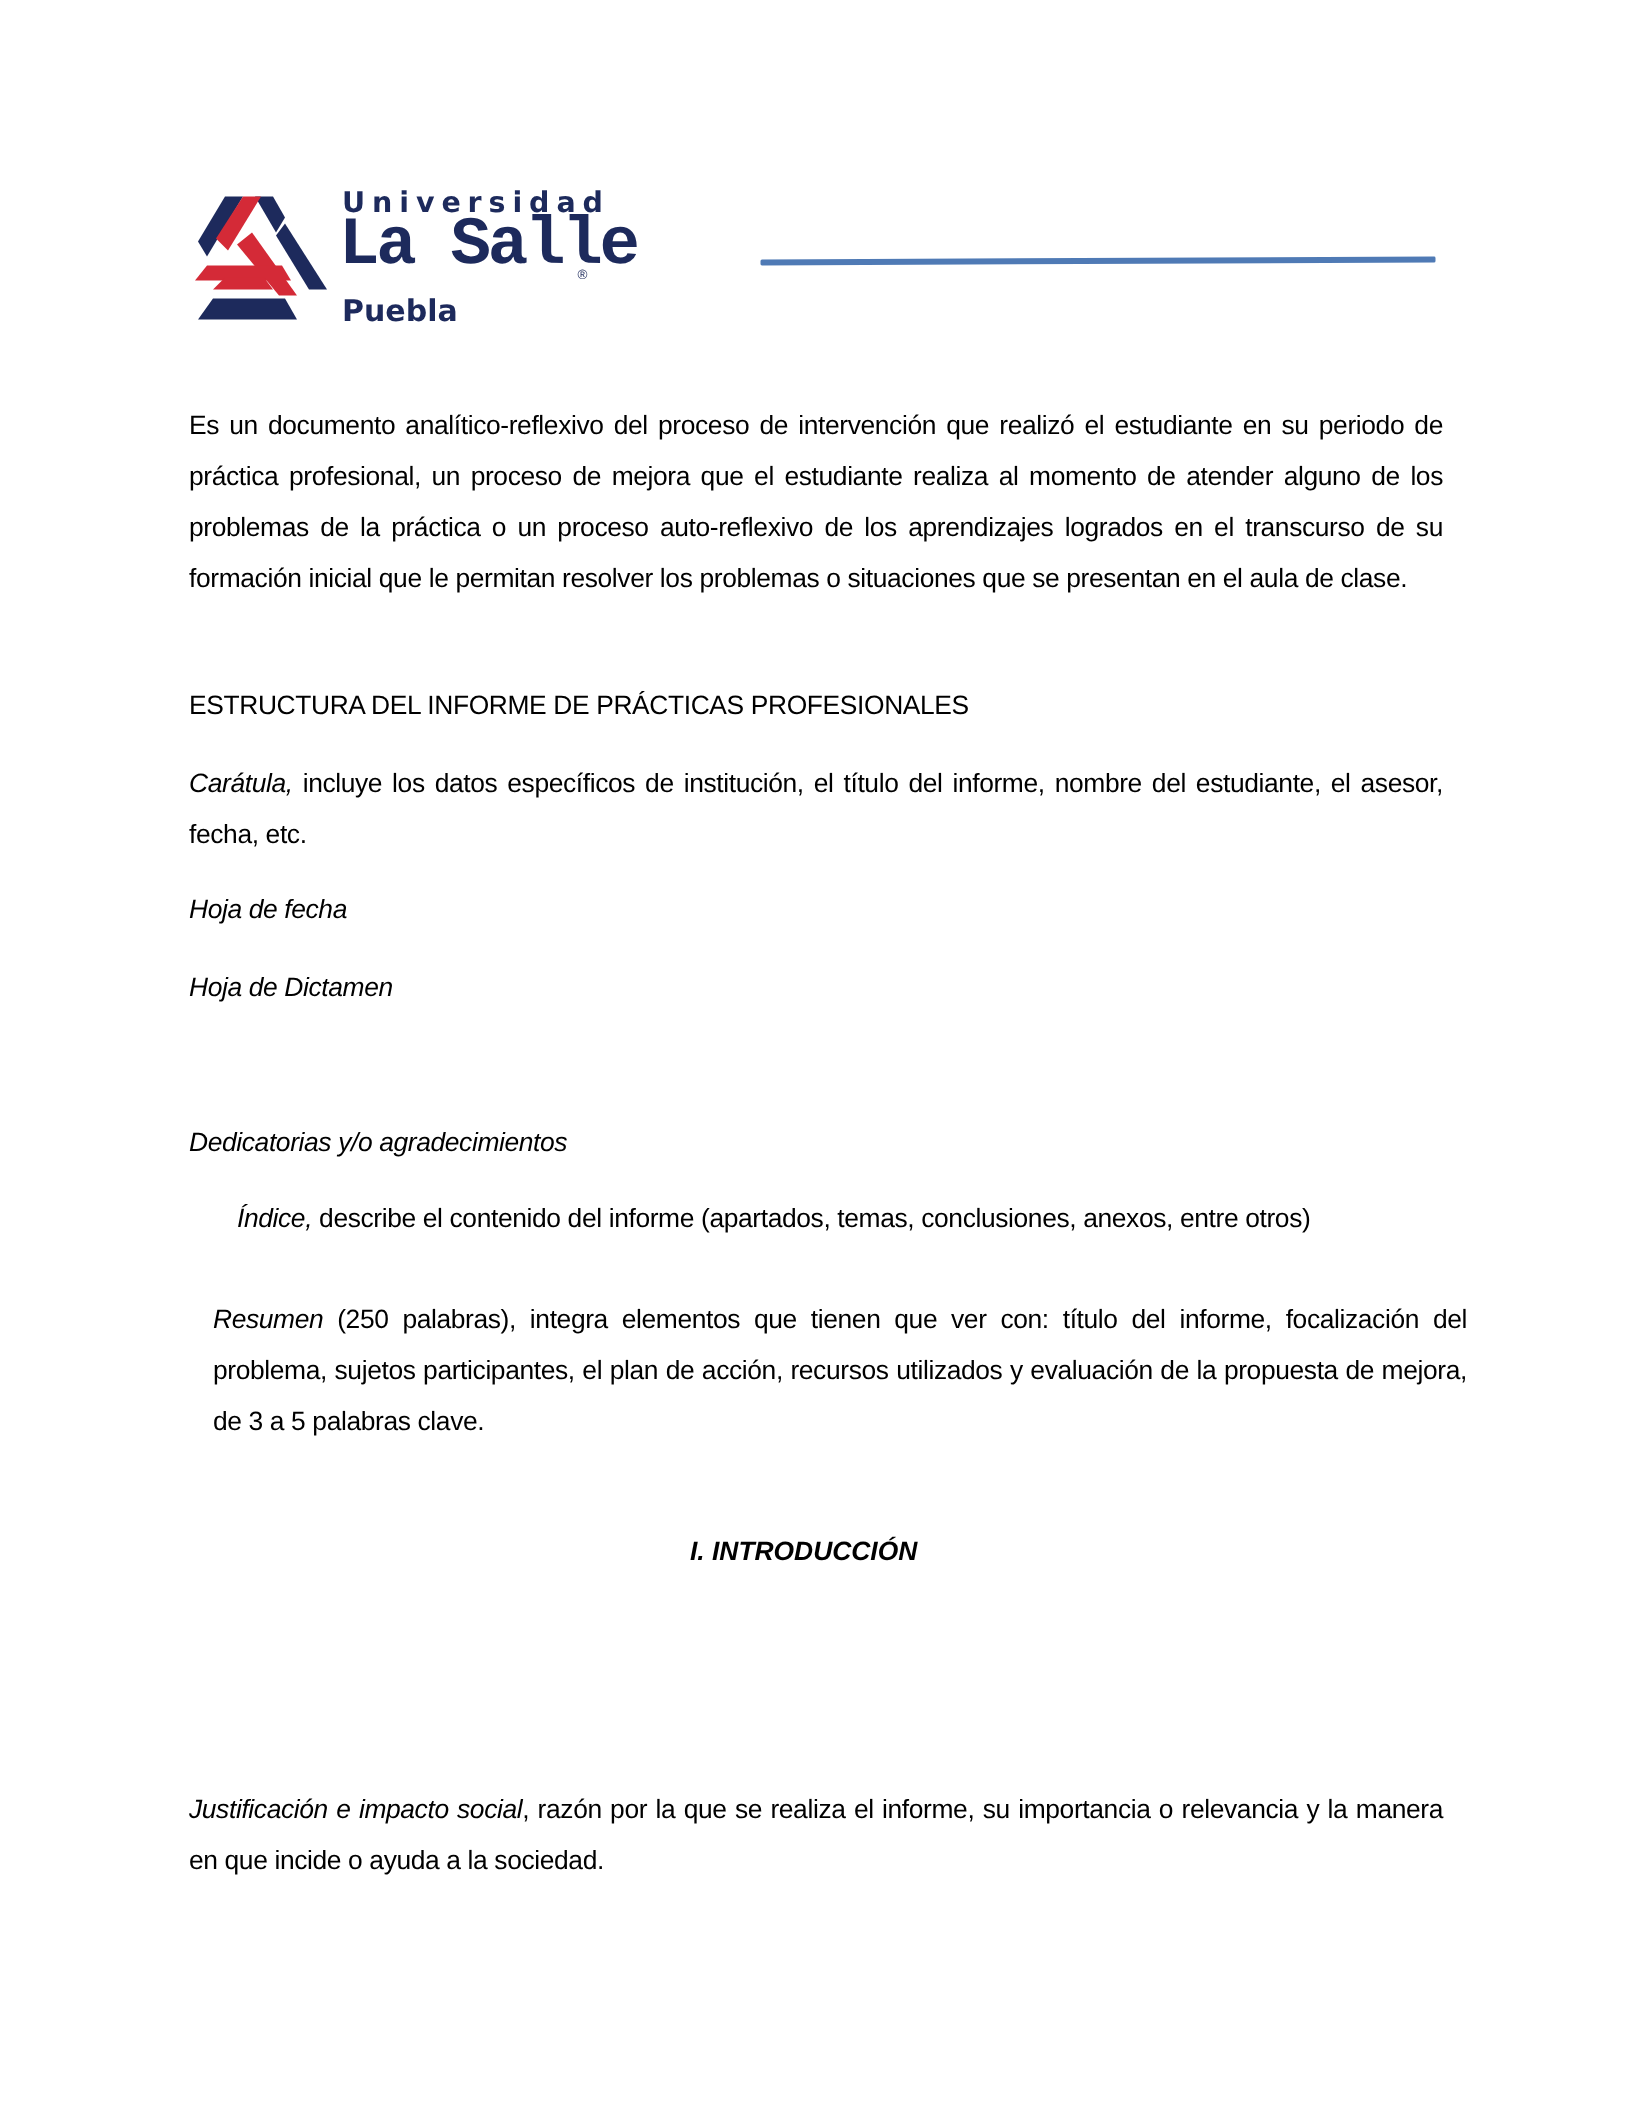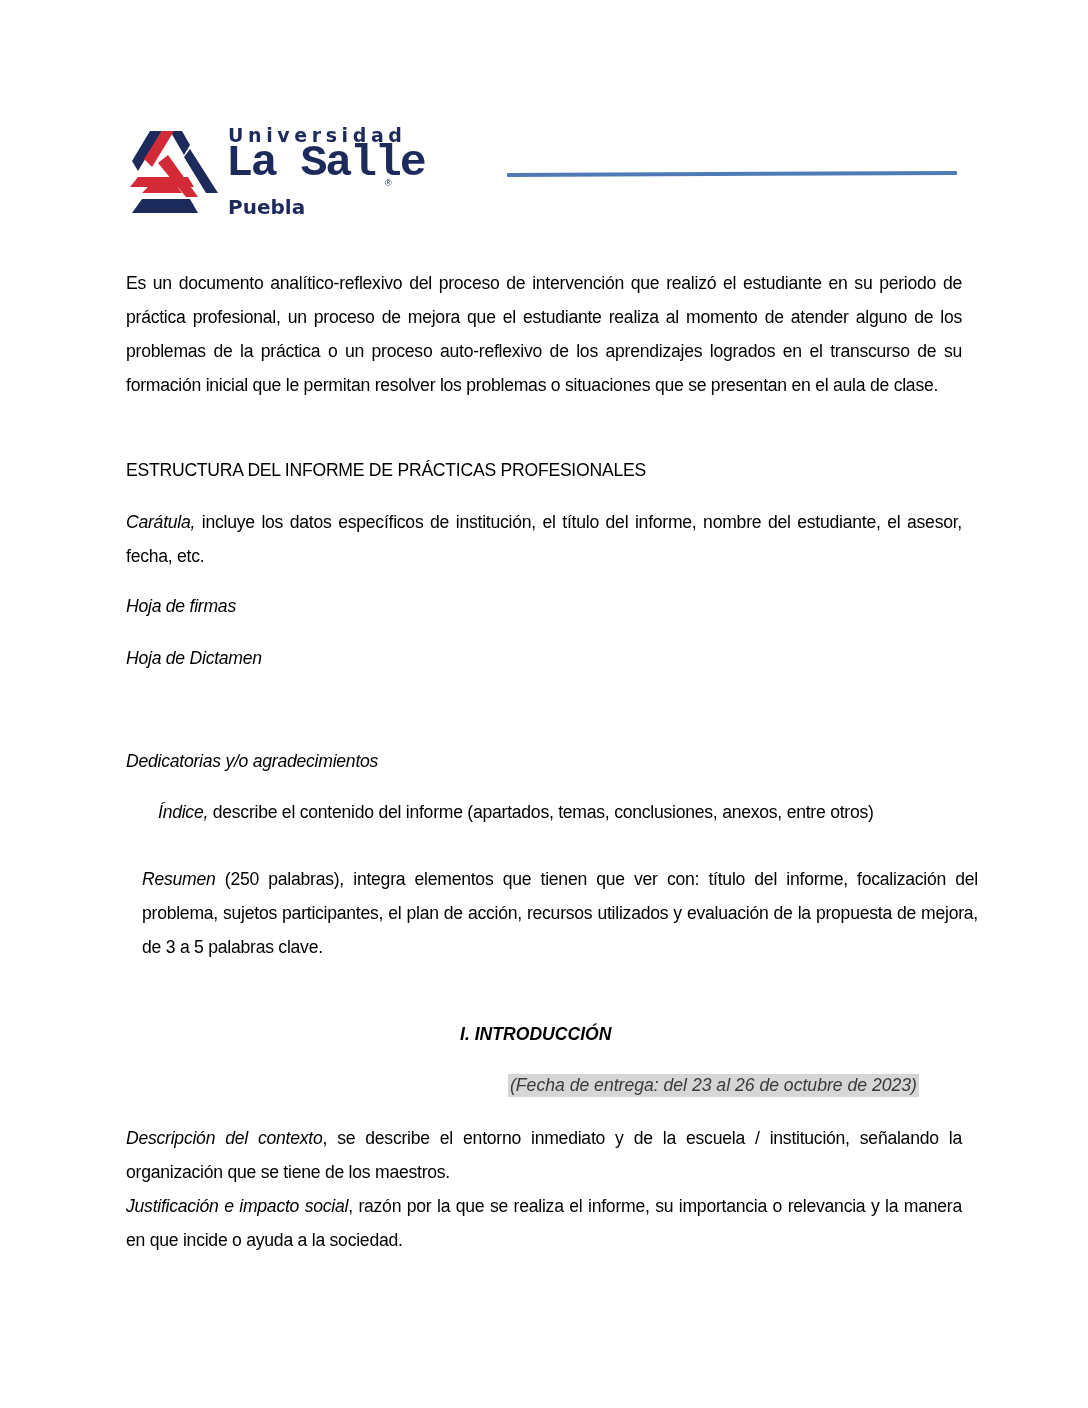--- a/index.html
+++ b/index.html
@@ -63,28 +63,26 @@
   </div>
 
   <div class="header-rule"></div>
 
   <p class="para" style="top:266px; margin:0;">Es un documento analítico-reflexivo del proceso de intervención que realizó el estudiante en su periodo de práctica profesional, un proceso de mejora que el estudiante realiza al momento de atender alguno de los problemas de la práctica o un proceso auto-reflexivo de los aprendizajes logrados en el transcurso de su formación inicial que le permitan resolver los problemas o situaciones que se presentan en el aula de clase.</p>
 
   <div class="line bold" style="top:460px;">ESTRUCTURA DEL INFORME DE PRÁCTICAS PROFESIONALES</div>
 
   <p class="para" style="top:505px; margin:0;"><span class="it">Carátula,</span><span> incluye los datos específicos de institución, el título del informe, nombre del estudiante, el asesor, fecha, etc.</span></p>
 
-  <div class="line it" style="top:596px;">Hoja de firmas</div>
+  <div class="line it" style="top:596px;">Hoja de fecha</div>
   <div class="line it" style="top:648px;">Hoja de Dictamen</div>
   <div class="line it" style="top:751px;">Dedicatorias y/o agradecimientos</div>
 
   <div class="line" style="top:802px;margin-left:32px;"><span class="it">Índice,</span><span> describe el contenido del informe (apartados, temas, conclusiones, anexos, entre otros)</span></div>
 
   <p class="para" style="top:846px; margin:16px;"><span class="it">Resumen</span><span> (250 palabras), integra elementos que tienen que ver con: título del informe, focalización del problema, sujetos participantes, el plan de acción, recursos utilizados y evaluación de la propuesta de mejora, de 3 a 5 palabras clave.</span></p>
 
   <div class="intro-heading">I. INTRODUCCIÓN</div>
-  <div class="date-note">(Fecha de entrega: del 23 al 26 de octubre de 2023)</div>
 
-  <p class="para" style="top:1121px; margin:0;"><span class="it">Descripción del contexto</span><span>, se describe el entorno inmediato y de la escuela / institución, señalando la organización que se tiene de los maestros.</span></p>
 
   <p class="para" style="top:1189px; margin:0;"><span class="it">Justificación e impacto social</span><span>, razón por la que se realiza el informe, su importancia o relevancia y la manera en que incide o ayuda a la sociedad.</span></p>
 
 </div>
 
 </body></html>

